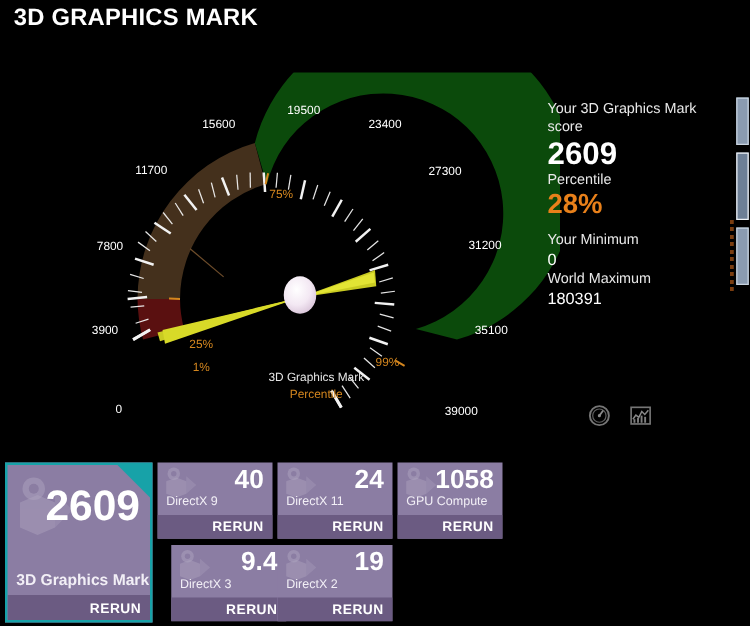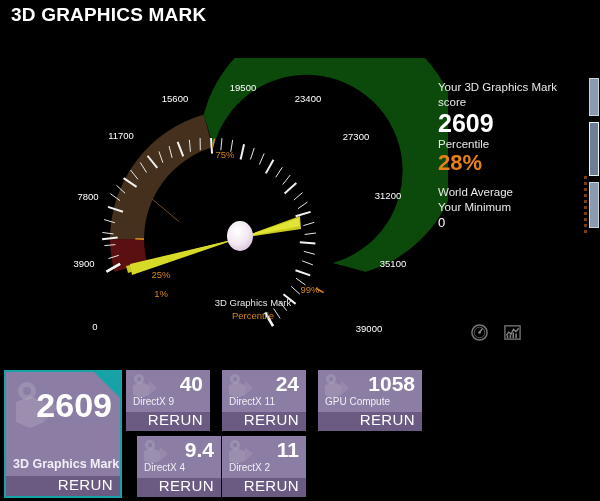--- a/index.html
+++ b/index.html
@@ -171,22 +171,22 @@
   }
   .tile .tile-foot {
     position: absolute;
     left: 0; right: 0; bottom: 0;
     height: 19px;
     background: #6b5b82;
   }
   .tile .tile-rerun {
     position: absolute;
     right: 7px; bottom: 3px;
-    font-size: 15px;
-    font-weight: normal;
+    font-size: 11px;
+    font-weight: bold;
     letter-spacing: 0.4px;
     color: #ffffff;
   }
 
   
   #tile-main {
     left: 0; top: 0;
     width: 118px; height: 128px;
     border: 2px solid #17a2a8;
     background: #8b7da3;
@@ -205,26 +205,26 @@
   }
   #tile-main .tile-name {
     left: 7px; bottom: 25px;
     font-size: 12.5px;
     font-weight: bold;
   }
   #tile-main .tile-foot { background: #6b5b82; height: 20px; }
   #tile-main .watermark { left: 4px; top: 6px; }
 
   
-  .tile-sm { width: 84px; height: 61px; }
+  .tile-sm { width: 92px; height: 61px; }
   #tile-dx9  { left: 122px; top: 0; }
   #tile-dx10 { left: 133px; top: 66px; padding-left: 12px; }
   #tile-dx11 { left: 218px; top: 0; text-align: center; }
   #tile-dx12 { left: 218px; top: 66px; }
-  #tile-gpu  { left: 314px; top: 0; width: 104px; }
+  #tile-gpu  { left: 314px; top: 0; width: 84px; }
 </style>
 </head>
 <body>
 
 <div id="header">
   <div id="title">3D GRAPHICS MARK</div>
 </div>
 
 <div id="gauge-area">
   <svg id="gauge-svg" width="448" height="300" viewBox="0 0 448 300">
@@ -375,23 +375,24 @@
     </svg>
   </div>
 </div>
 
 <div id="stats">
   <div class="stat-label">Your 3D Graphics Mark score</div>
   <div class="stat-big">2609</div>
   <div class="stat-label">Percentile</div>
   <div class="stat-pct">28%</div>
   <div class="stat-gap"></div>
-  <div class="stat-label">World Average</div>
   <div class="stat-label">Your Minimum</div>
   <div class="stat-val">0</div>
+  <div class="stat-label">World Maximum</div>
+  <div class="stat-val">180391</div>
 </div>
 
 <div id="scroll-track">
   <div class="sb-seg" id="sb-a"></div>
   <div class="sb-seg" id="sb-b"></div>
   <div class="sb-seg" id="sb-c"></div>
   <div id="sb-dots"></div>
 </div>
 
 <div id="tiles">
@@ -424,21 +425,21 @@
   </div>
 
   <div class="tile tile-sm" id="tile-dx10">
     <svg class="watermark" width="30" height="28" viewBox="0 0 30 28">
       <circle cx="9" cy="7" r="5" fill="#ffffff" opacity="0.5"></circle>
       <circle cx="9" cy="7" r="2.2" fill="#8b7da3"></circle>
       <path d="M3 13 L11 10 L19 13 L19 23 L11 26 L3 23 Z" fill="#ffffff" opacity="0.45"></path>
       <path d="M19 9 L27 16 L19 23 Z" fill="#ffffff" opacity="0.32"></path>
     </svg>
     <div class="tile-score">9.4</div>
-    <div class="tile-name">DirectX 4</div>
+    <div class="tile-name">DirectX 3</div>
     <div class="tile-foot"></div>
     <div class="tile-rerun">RERUN</div>
   </div>
 
   <div class="tile tile-sm" id="tile-dx11">
     <svg class="watermark" width="30" height="28" viewBox="0 0 30 28">
       <circle cx="9" cy="7" r="5" fill="#ffffff" opacity="0.5"></circle>
       <circle cx="9" cy="7" r="2.2" fill="#8b7da3"></circle>
       <path d="M3 13 L11 10 L19 13 L19 23 L11 26 L3 23 Z" fill="#ffffff" opacity="0.45"></path>
       <path d="M19 9 L27 16 L19 23 Z" fill="#ffffff" opacity="0.32"></path>
@@ -449,21 +450,21 @@
     <div class="tile-rerun">RERUN</div>
   </div>
 
   <div class="tile tile-sm" id="tile-dx12">
     <svg class="watermark" width="30" height="28" viewBox="0 0 30 28">
       <circle cx="9" cy="7" r="5" fill="#ffffff" opacity="0.5"></circle>
       <circle cx="9" cy="7" r="2.2" fill="#8b7da3"></circle>
       <path d="M3 13 L11 10 L19 13 L19 23 L11 26 L3 23 Z" fill="#ffffff" opacity="0.45"></path>
       <path d="M19 9 L27 16 L19 23 Z" fill="#ffffff" opacity="0.32"></path>
     </svg>
-    <div class="tile-score">11</div>
+    <div class="tile-score">19</div>
     <div class="tile-name">DirectX 2</div>
     <div class="tile-foot"></div>
     <div class="tile-rerun">RERUN</div>
   </div>
 
   <div class="tile tile-sm" id="tile-gpu">
     <svg class="watermark" width="30" height="28" viewBox="0 0 30 28">
       <circle cx="9" cy="7" r="5" fill="#ffffff" opacity="0.5"></circle>
       <circle cx="9" cy="7" r="2.2" fill="#8b7da3"></circle>
       <path d="M3 13 L11 10 L19 13 L19 23 L11 26 L3 23 Z" fill="#ffffff" opacity="0.45"></path>

